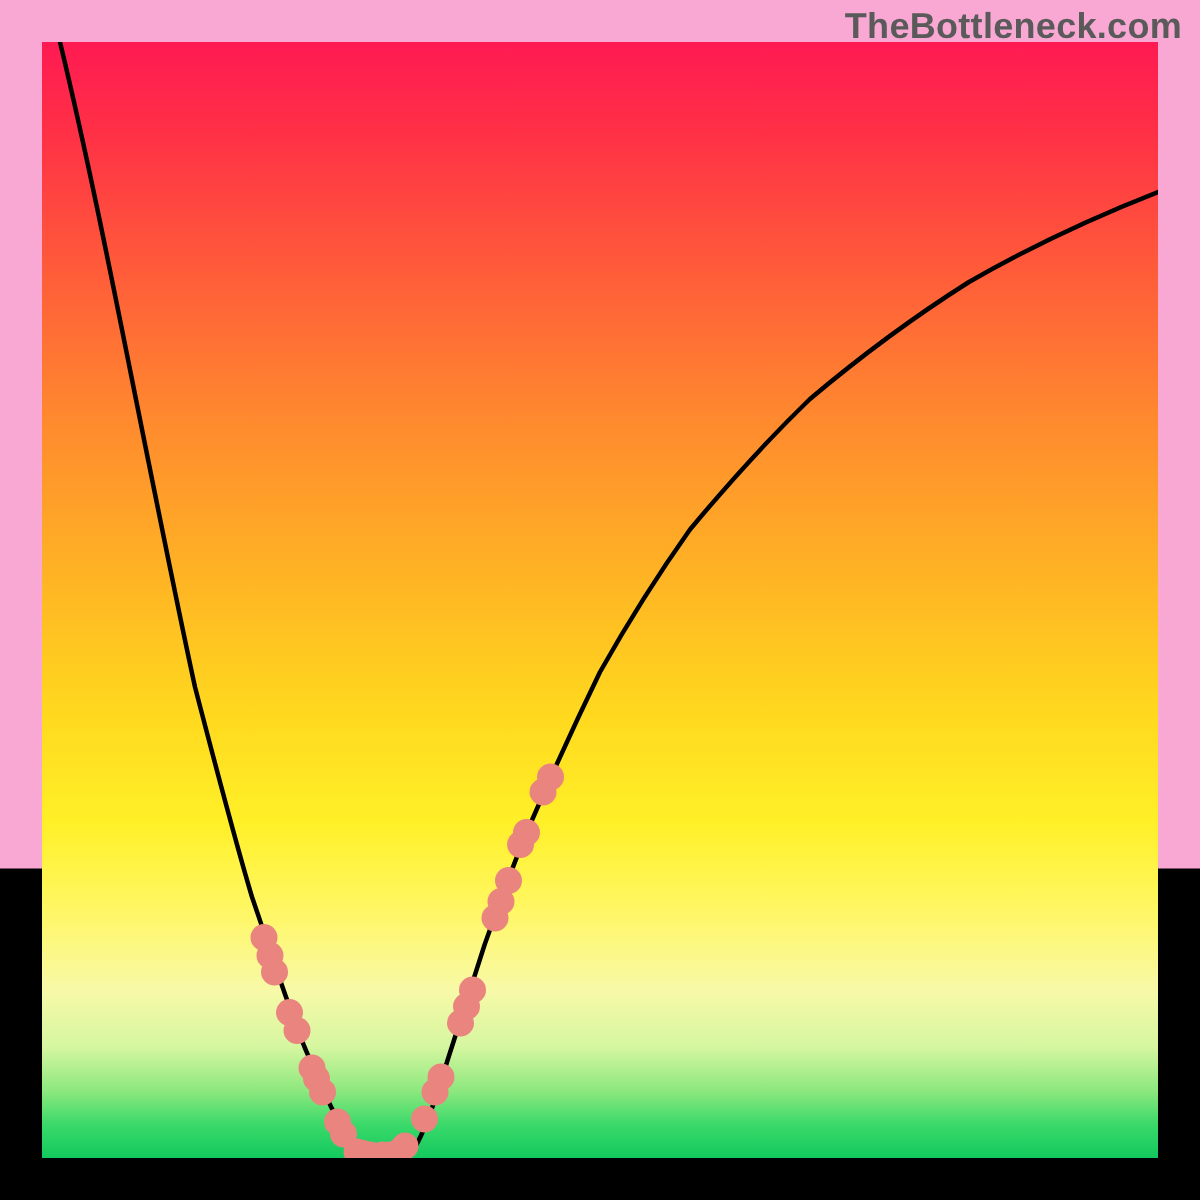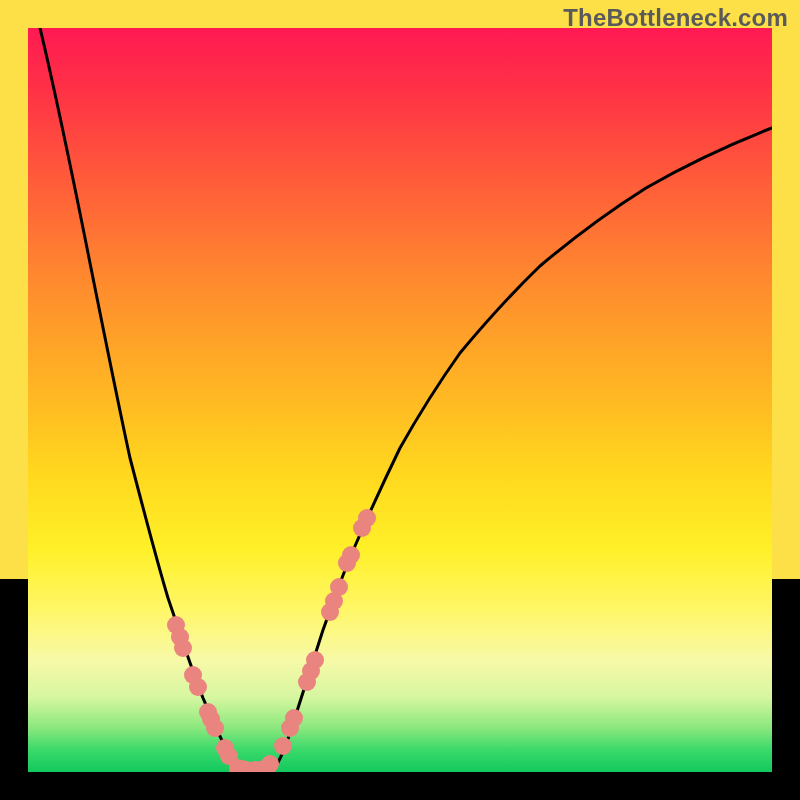--- a/index.html
+++ b/index.html
@@ -8,21 +8,21 @@
     width: 800px;
     height: 800px;
     overflow: hidden;
     background: #000;
     font-family: Arial, Helvetica, sans-serif;
   }
   .frame {
     position: relative;
     width: 800px;
     height: 579px;
-    background: #fde047;
+    background: #f9a8d4;
   }
   .watermark {
     position: absolute;
     top: 4px;
     right: 12px;
     font-size: 24px;
     font-weight: 600;
     color: #5a5a5a;
     letter-spacing: 0.2px;
     z-index: 50;

